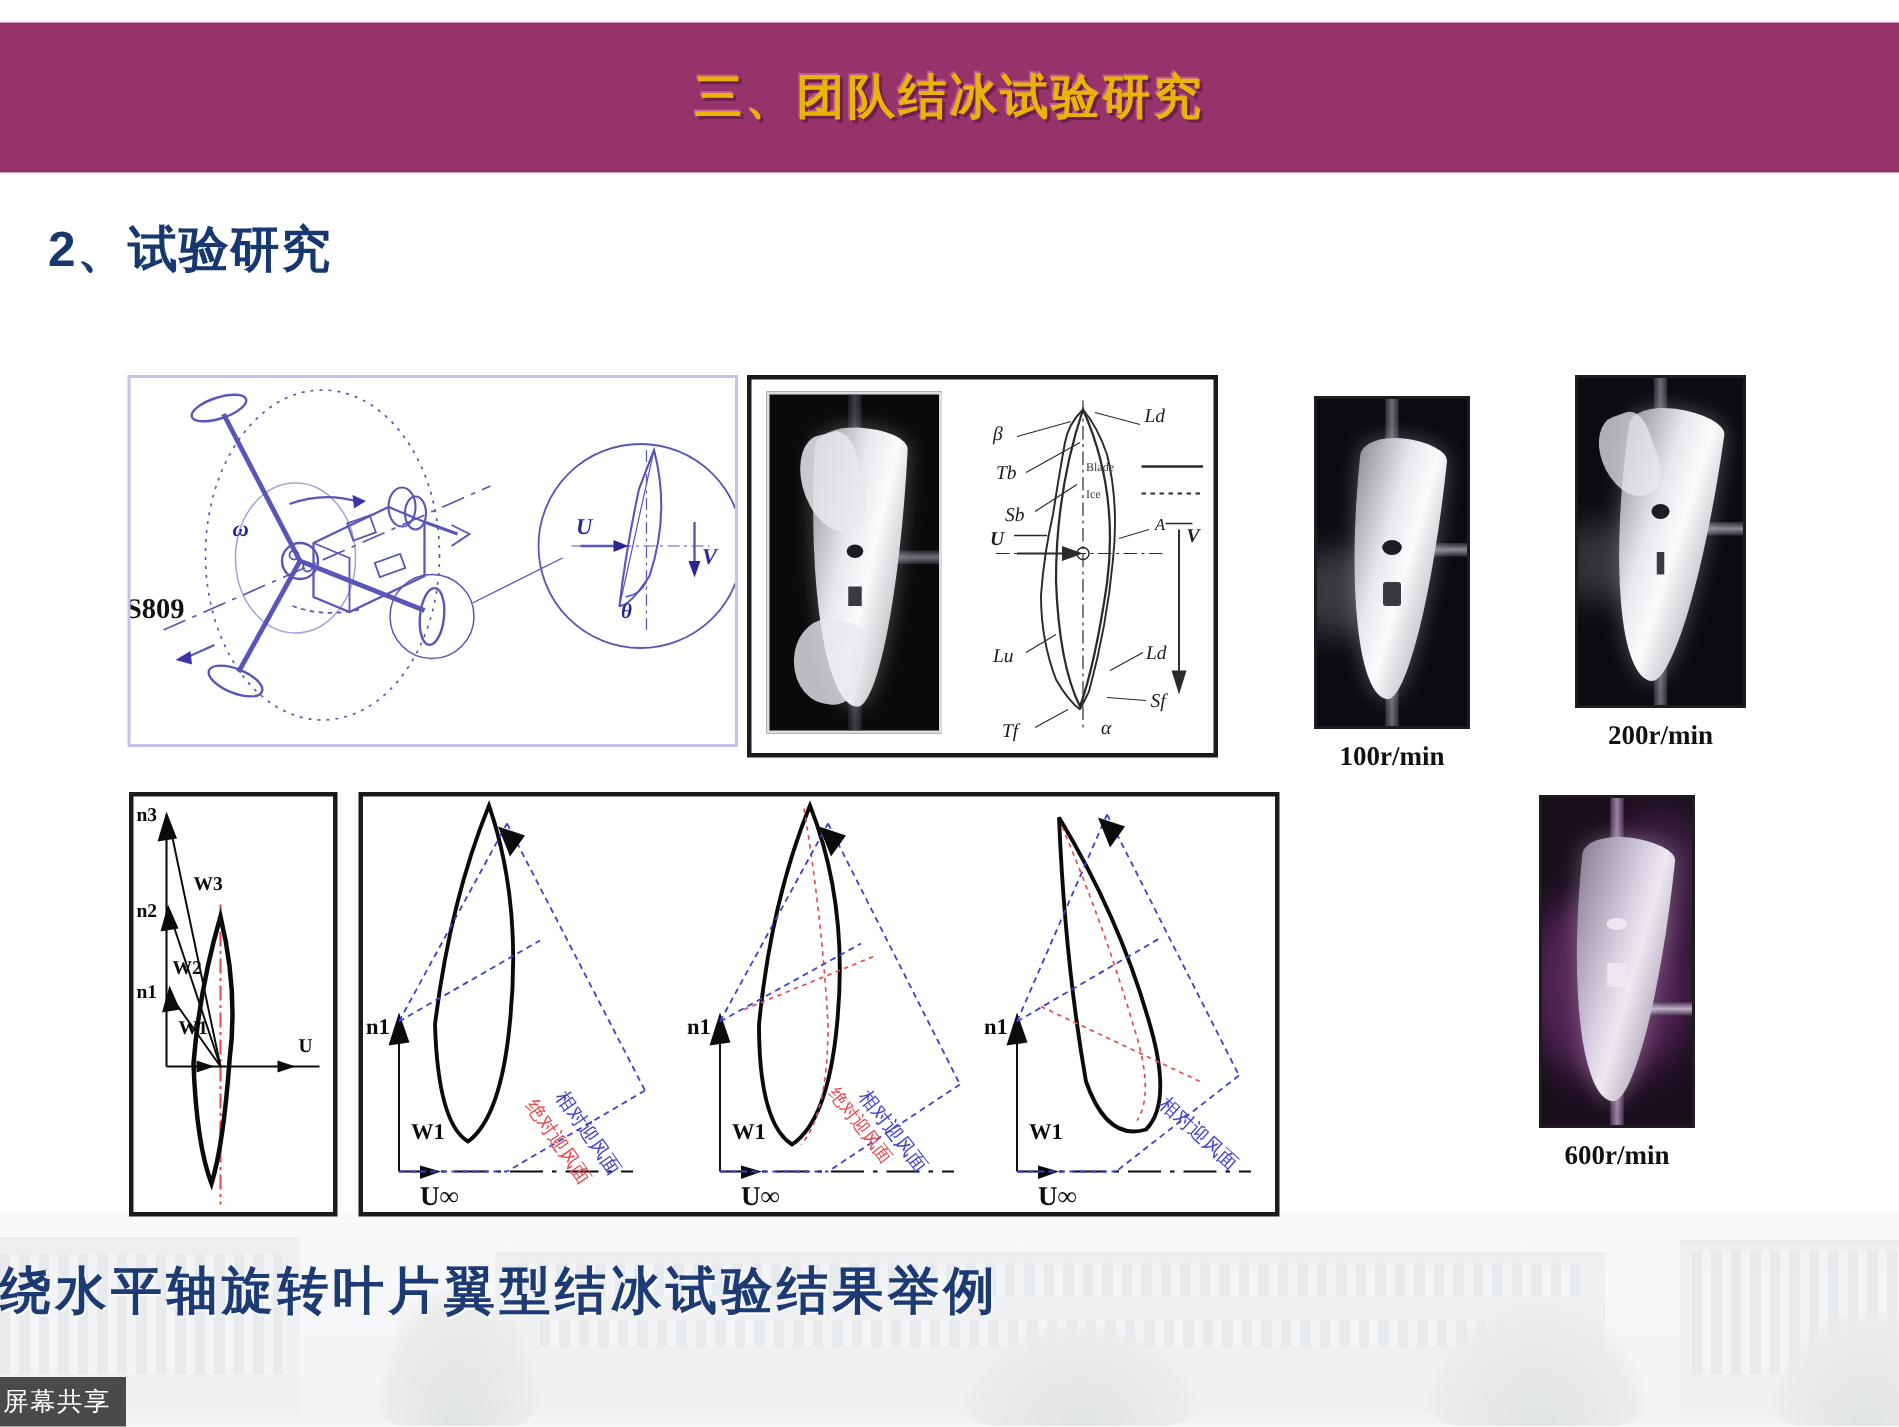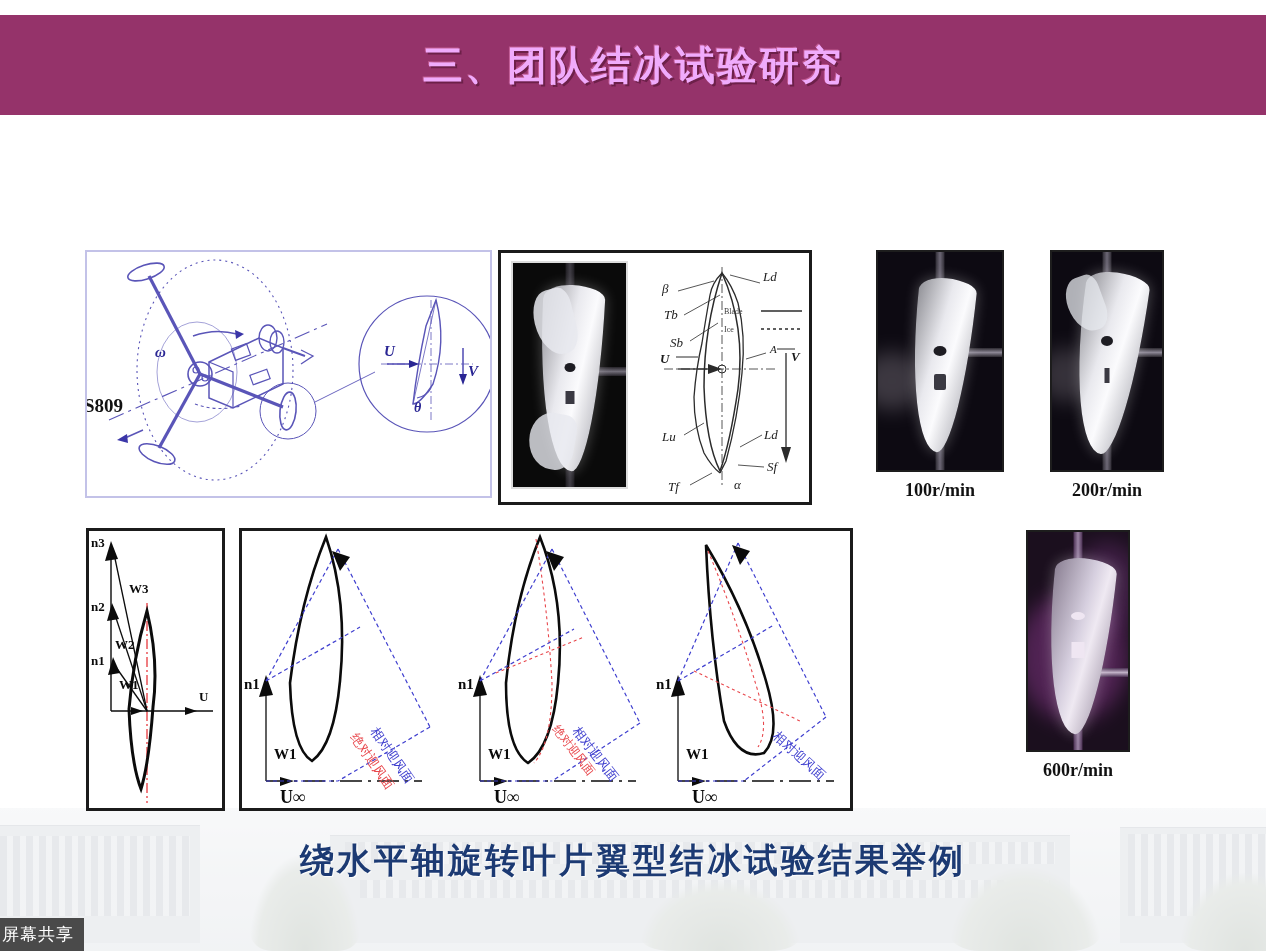--- a/index.html
+++ b/index.html
@@ -45,22 +45,22 @@
 
   
   .banner {
     position: absolute; left: 0; top: 15px;
     width: 1266px; height: 100px;
     background: #95336a;
     display: flex; align-items: center; justify-content: center;
   }
   .banner-title {
     font-family: Liberation Serif, serif;
-    font-size: 40px; font-weight: bold; letter-spacing: 2px;
-    color: #f0abfc;
+    font-size: 32px; font-weight: bold; letter-spacing: 2px;
+    color: #eab308;
     text-shadow: 2px 2px 0 #6d2049, -1px -1px 0 #c05a91;
   }
 
   
   .subtitle {
     position: absolute; left: 32px; top: 144px;
     font-size: 33px; font-weight: bold; letter-spacing: 1px;
     color: #17386e;
     text-shadow: 1px 1px 0 rgba(255,255,255,.8);
   }
@@ -133,21 +133,21 @@
     background: #1d1c22; border-radius: 50%;
   }
   .sensor-sq {
     position: absolute; left: 50%; transform: translateX(-50%);
     background: #3a3942;
   }
 
   
   .main-caption {
     position: absolute; left: 0; top: 838px; width: 1266px;
-    text-align: center;
+    text-align: left;
     font-family: "Liberation Serif", serif;
     font-size: 34px; font-weight: bold; letter-spacing: 3px;
     color: #1c3a73;
     text-shadow: 1px 1px 1px rgba(255,255,255,.9);
   }
 
   
   .share-badge {
     position: absolute; left: -44px; top: 918px;
     background: #4a4a4a; color: #ffffff;
@@ -177,20 +177,21 @@
     <div class="bg-tree" style="left:250px;  width:110px; height:96px;"></div>
     <div class="bg-tree" style="left:640px;  width:160px; height:70px;"></div>
     <div class="bg-tree" style="left:950px;  width:150px; height:84px;"></div>
     <div class="bg-tree" style="left:1180px; width:130px; height:78px;"></div>
   </div>
 
   <div class="banner">
     <div class="banner-title">三、团队结冰试验研究</div>
   </div>
 
+  <div class="subtitle">2、试验研究</div>
 
   <div class="panel" id="panel-rotor">
     <svg width="403" height="244" viewBox="0 0 403 244">
       <g stroke="#5a55b8" fill="none">
 
         <ellipse cx="128" cy="118" rx="78" ry="110" stroke-dasharray="2 4" stroke-width="1.1"></ellipse>
 
         <ellipse cx="110" cy="120" rx="40" ry="50" stroke-width="1" opacity=".55"></ellipse>
 
         <line x1="22" y1="168" x2="240" y2="72" stroke-dasharray="16 5 3 5" stroke-width="1.1"></line>
@@ -446,21 +447,21 @@
         <g fill="#0b0b0b" font-weight="bold" font-size="15">
           <text x="2" y="158">n1</text>
           <text x="32" y="228">W1</text>
           <text x="38" y="272" font-size="18">U∞</text>
         </g>
         <text x="118" y="206" font-size="13" fill="#3f3fcf" transform="rotate(42 118 206)" font-family="'Liberation Sans', sans-serif">相对迎风面</text>
       </g>
     </svg>
   </div>
 
-  <div class="photo-cell" style="left:876px;top:250px;width:128px;">
+  <div class="photo-cell" style="left:876px;top:264px;width:104px;">
     <div class="photo warm">
       <div class="glow" style="left:-18px;top:100px;width:64px;height:58px;background:#b7aeb9;opacity:.28;"></div>
       <div class="rod" style="top:0;height:222px;"></div>
       <div class="shaft" style="right:0;top:96px;width:48px;"></div>
       <div class="blade-shape" style="top:26px;width:58px;height:174px;"></div>
       <div class="sensor-dot" style="top:94px;width:13px;height:10px;"></div>
       <div class="sensor-sq" style="top:122px;width:12px;height:16px;border-radius:2px;"></div>
     </div>
     <div class="photo-caption">100r/min</div>
   </div>

